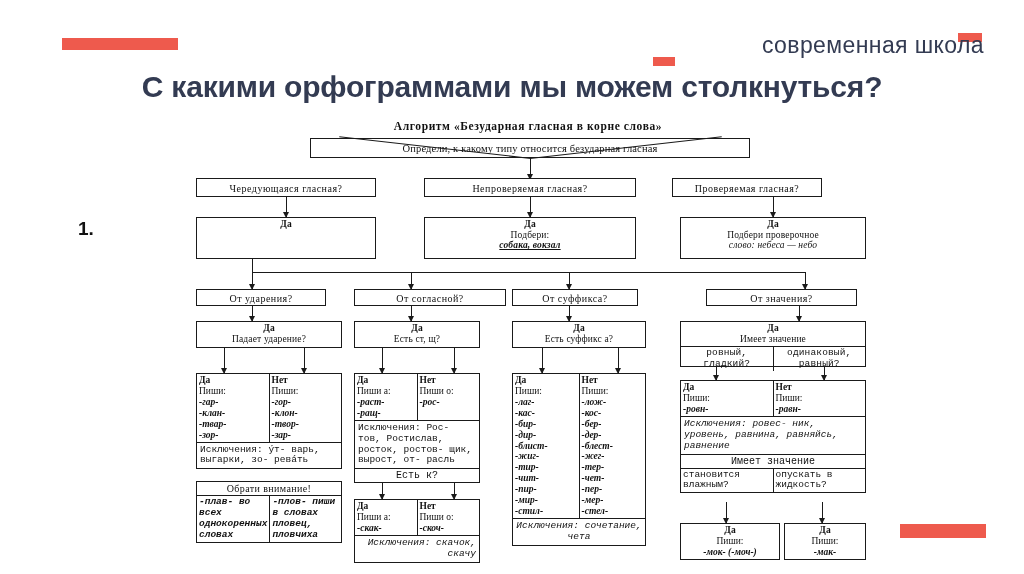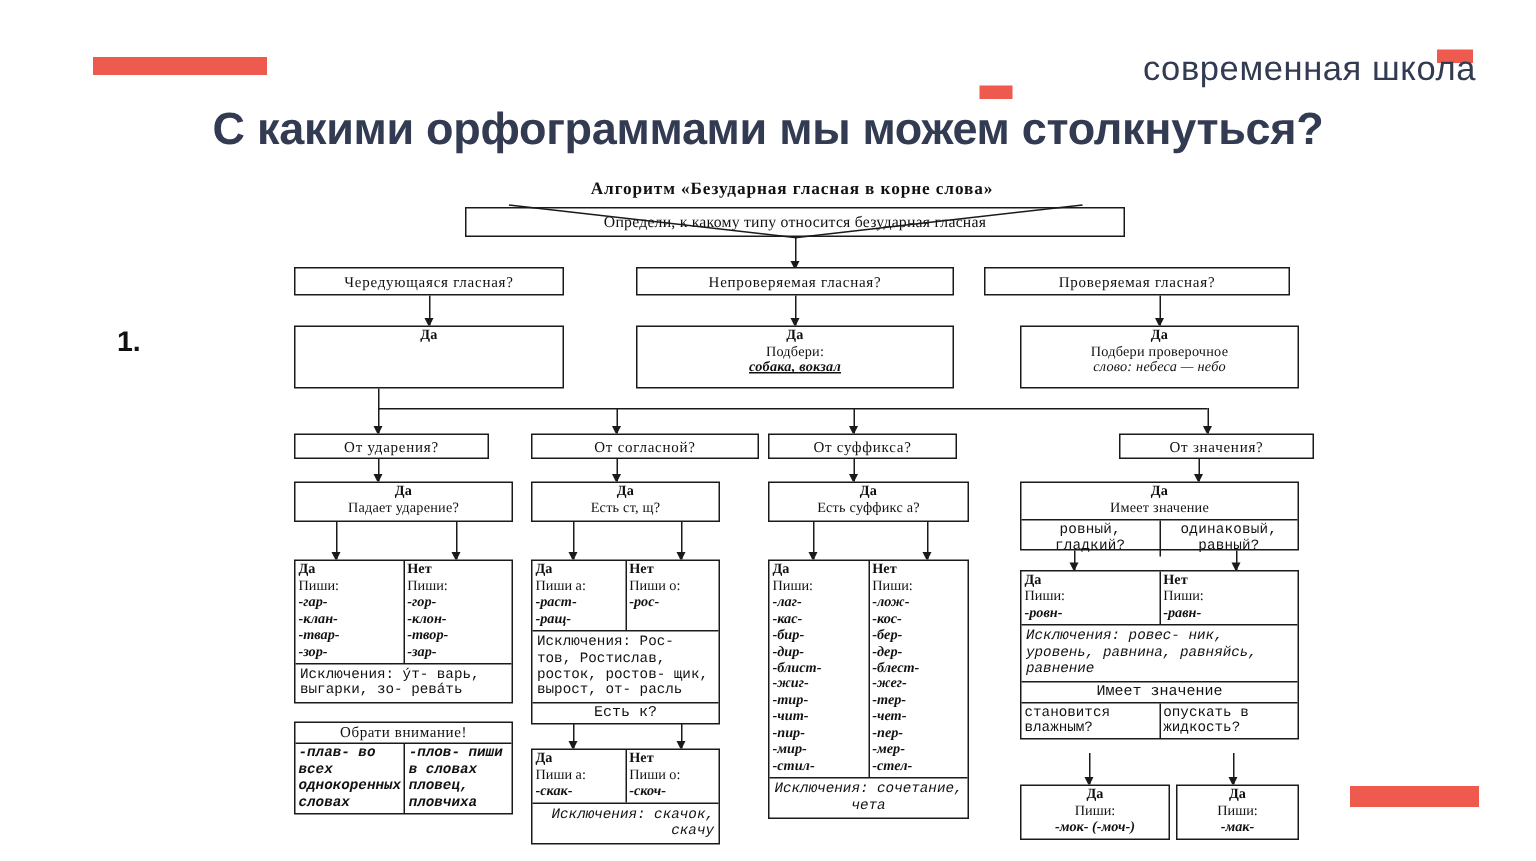--- a/index.html
+++ b/index.html
@@ -98,21 +98,21 @@
 
   <div class="bx" style="left:124px;top:18px;width:440px;height:20px;line-height:18px;font-size:10.5px;">Определи, к какому типу относится безударная гласная</div>
 
   <div class="ln lnv" style="left:344px;top:38px;height:22px;"></div>
   <div class="arw" style="left:340.5px;top:54px;"></div>
   <div class="ln" style="left:152px;top:38px;width:193px;height:1px;transform-origin:right bottom;transform:rotate(6.5deg);"></div>
   <div class="ln" style="left:344px;top:38px;width:193px;height:1px;transform-origin:left bottom;transform:rotate(-6.5deg);"></div>
 
   <div class="bx q" style="left:10px;top:58px;width:180px;height:19px;line-height:16px;">Чередующаяся гласная?</div>
   <div class="bx q" style="left:238px;top:58px;width:212px;height:19px;line-height:16px;">Непроверяемая гласная?</div>
-  <div class="bx q" style="left:470px;top:58px;width:204px;height:19px;line-height:16px;">Проверяемая гласная?</div>
+  <div class="bx q" style="left:486px;top:58px;width:150px;height:19px;line-height:16px;">Проверяемая гласная?</div>
 
   <div class="ln lnv" style="left:100px;top:77px;height:21px;"></div>
   <div class="arw" style="left:96.5px;top:92px;"></div>
   <div class="ln lnv" style="left:344px;top:77px;height:21px;"></div>
   <div class="arw" style="left:340.5px;top:92px;"></div>
   <div class="ln lnv" style="left:587px;top:77px;height:21px;"></div>
   <div class="arw" style="left:583.5px;top:92px;"></div>
 
   <div class="bx" style="left:10px;top:97px;width:180px;height:42px;">
     <b>Да</b>
@@ -135,21 +135,21 @@
   <div class="ln lnv" style="left:225px;top:152px;height:18px;"></div>
   <div class="arw" style="left:221.5px;top:164px;"></div>
   <div class="ln lnv" style="left:383px;top:152px;height:18px;"></div>
   <div class="arw" style="left:379.5px;top:164px;"></div>
   <div class="ln lnv" style="left:619px;top:152px;height:18px;"></div>
   <div class="arw" style="left:615.5px;top:164px;"></div>
 
   <div class="bx q" style="left:10px;top:169px;width:130px;height:17px;line-height:14px;">От ударения?</div>
   <div class="bx q" style="left:168px;top:169px;width:152px;height:17px;line-height:14px;">От согласной?</div>
   <div class="bx q" style="left:326px;top:169px;width:126px;height:17px;line-height:14px;">От суффикса?</div>
-  <div class="bx q" style="left:560px;top:169px;width:130px;height:17px;line-height:14px;">От значения?</div>
+  <div class="bx q" style="left:520px;top:169px;width:151px;height:17px;line-height:14px;">От значения?</div>
 
   <div class="ln lnv" style="left:66px;top:186px;height:16px;"></div>
   <div class="arw" style="left:62.5px;top:196px;"></div>
   <div class="ln lnv" style="left:225px;top:186px;height:16px;"></div>
   <div class="arw" style="left:221.5px;top:196px;"></div>
   <div class="ln lnv" style="left:383px;top:186px;height:16px;"></div>
   <div class="arw" style="left:379.5px;top:196px;"></div>
   <div class="ln lnv" style="left:613px;top:186px;height:16px;"></div>
   <div class="arw" style="left:609.5px;top:196px;"></div>
 

